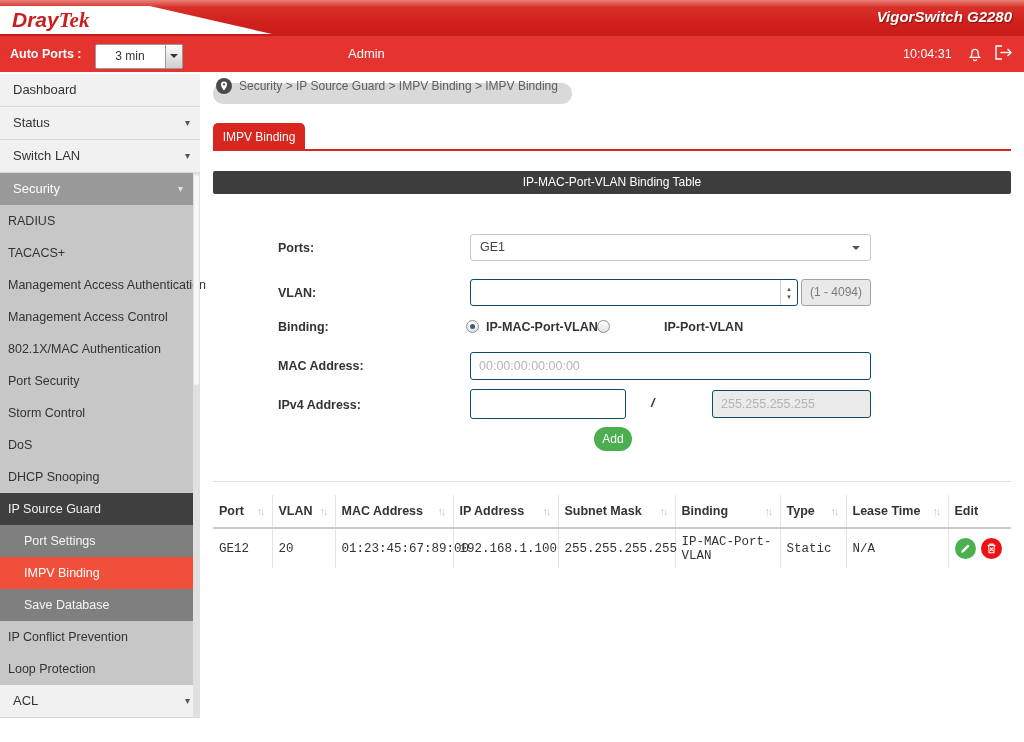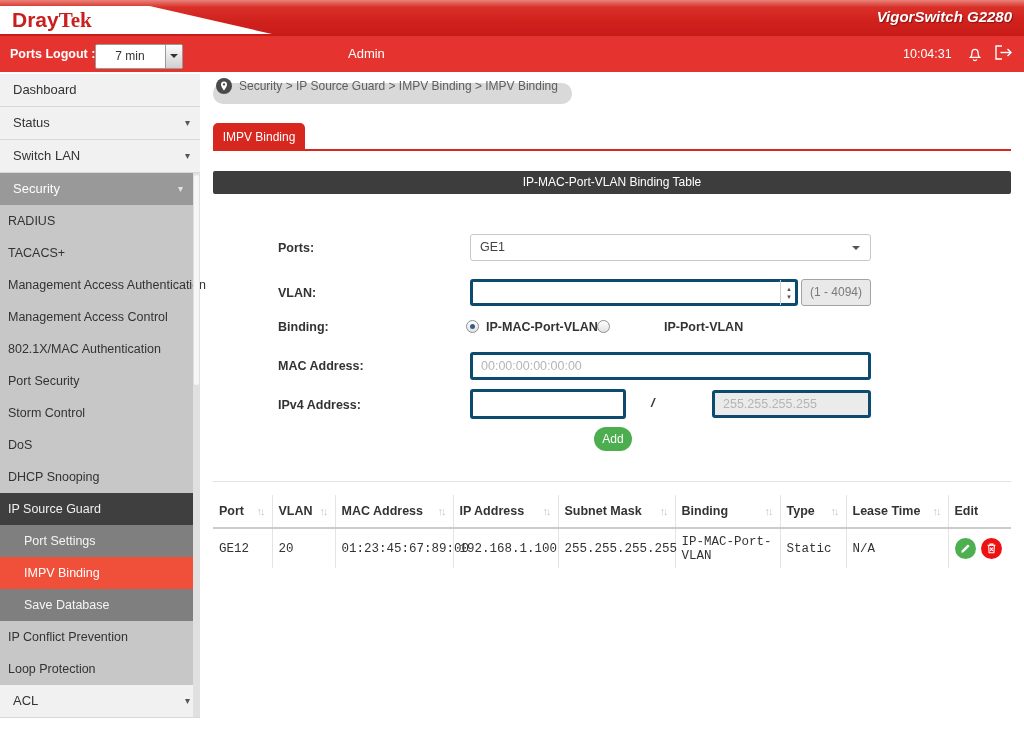--- a/index.html
+++ b/index.html
@@ -5,21 +5,21 @@
   * { margin:0; padding:0; box-sizing:border-box; }
   html,body { width:1024px; height:742px; overflow:hidden; background:#fff;
               font-family:"Liberation Sans", sans-serif; }
   #app { position:relative; width:1024px; height:742px; background:#fff; }
 
   
   .banner { position:absolute; left:0; top:0; width:1024px; height:36px;
     background:linear-gradient(180deg,#e8837b 0%,#d93029 20%,#d2221e 55%,#c81b18 100%); }
   .swoosh { position:absolute; left:0; top:6px; width:272px; height:28px; background:#fff;
     clip-path:polygon(0 0, 55% 0, 100% 100%, 0 100%); }
-  .brand { position:absolute; left:12px; top:8px; font-size:21px; color:#c8201f;
+  .brand { position:absolute; left:12px; top:8px; font-size:21px; font-style:italic; color:#c8201f;
     letter-spacing:0; white-space:nowrap; }
   .brand .dray { font-weight:bold; }
   .brand .tek { font-family:"Liberation Serif", serif; font-weight:bold; }
   .product { position:absolute; right:12px; top:8px; color:#fff; font-size:15px; font-weight:bold;
     font-style:italic; text-shadow:1px 1px 1px rgba(90,0,0,.55); }
 
   
   .adminbar { position:absolute; left:0; top:36px; width:1024px; height:36px; background:#e5342f; }
   .al-label { position:absolute; left:10px; top:11px; color:#fff; font-weight:bold; font-size:12.5px; }
   .al-select { position:absolute; left:95px; top:44px; width:88px; height:25px; background:#fff;
@@ -61,21 +61,21 @@
   .tab-underline { position:absolute; left:213px; top:149px; width:798px; height:2px; background:#d8271f; }
   .panel-title { position:absolute; left:213px; top:171px; width:798px; height:23px; background:#3d3d3d;
     border-radius:2px; color:#fff; font-size:12px; text-align:center; line-height:23px; }
 
   .flabel { position:absolute; font-size:12.5px; font-weight:bold; color:#333; }
   .select { position:absolute; left:470px; top:234px; width:401px; height:27px; background:#fff;
     border:1px solid #c8c8c8; border-radius:3px; font-size:12.5px; color:#444; line-height:25px;
     padding-left:9px; cursor:pointer; }
   .select::after { content:""; position:absolute; right:10px; top:11px; border:4px solid transparent;
     border-top-color:#555; }
-  .tinput { border:3px solid #0c4a6e; border-radius:3px; font-size:12.5px; color:#8b5cf6;
+  .tinput { border:1px solid #0c4a6e; border-radius:3px; font-size:12.5px; color:#8b5cf6;
     padding-left:8px; font-family:"Liberation Sans", sans-serif; outline:none; }
   .tinput::placeholder { color:#b5b5b5; }
   .vlan-input { position:absolute; left:470px; top:279px; width:328px; height:27px; padding-right:20px; }
   .spinner { position:absolute; left:780px; top:280px; width:17px; height:25px; border-left:1px solid #d0d0d0;
     display:flex; flex-direction:column; align-items:center; justify-content:center; color:#555;
     font-size:6px; line-height:6px; cursor:pointer; }
   .spinner::before { content:"▲"; } .spinner::after { content:"▼"; margin-top:2px; }
   .addon { position:absolute; left:801px; top:279px; width:70px; height:27px; background:#e9e9e9;
     border:1px solid #a3a3a3; border-radius:3px; font-size:12px; color:#7a7a7a; text-align:center;
     line-height:25px; }
@@ -111,24 +111,24 @@
 
 <div id="app">
 
   <div class="banner">
     <div class="swoosh"></div>
     <div class="brand"><span class="dray">Dray</span><span class="tek">Tek</span></div>
     <div class="product">VigorSwitch G2280</div>
   </div>
 
   <div class="adminbar">
-    <span class="al-label">Ports Logout :</span>
+    <span class="al-label">Auto Ports :</span>
   </div>
   <div class="al-select">
-    <span class="val">7 min</span>
+    <span class="val">3 min</span>
     <span class="dd"></span>
   </div>
   <div class="admin-user">Admin</div>
   <div class="clock">10:04:31</div>
   <div class="icon-btn" style="left:966px;">
     <svg width="18" height="19" viewBox="0 0 18 19" fill="none" stroke="#fff" stroke-width="1.3">
       <path d="M4.6 13.3 c1.3-1 1.3-3 1.4-5 a3 3 0 0 1 6 0 c.1 2 .1 4 1.4 5 z"></path>
       <path d="M7.5 15.2 a1.5 1.5 0 0 0 3 0"></path>
     </svg>
   </div>

